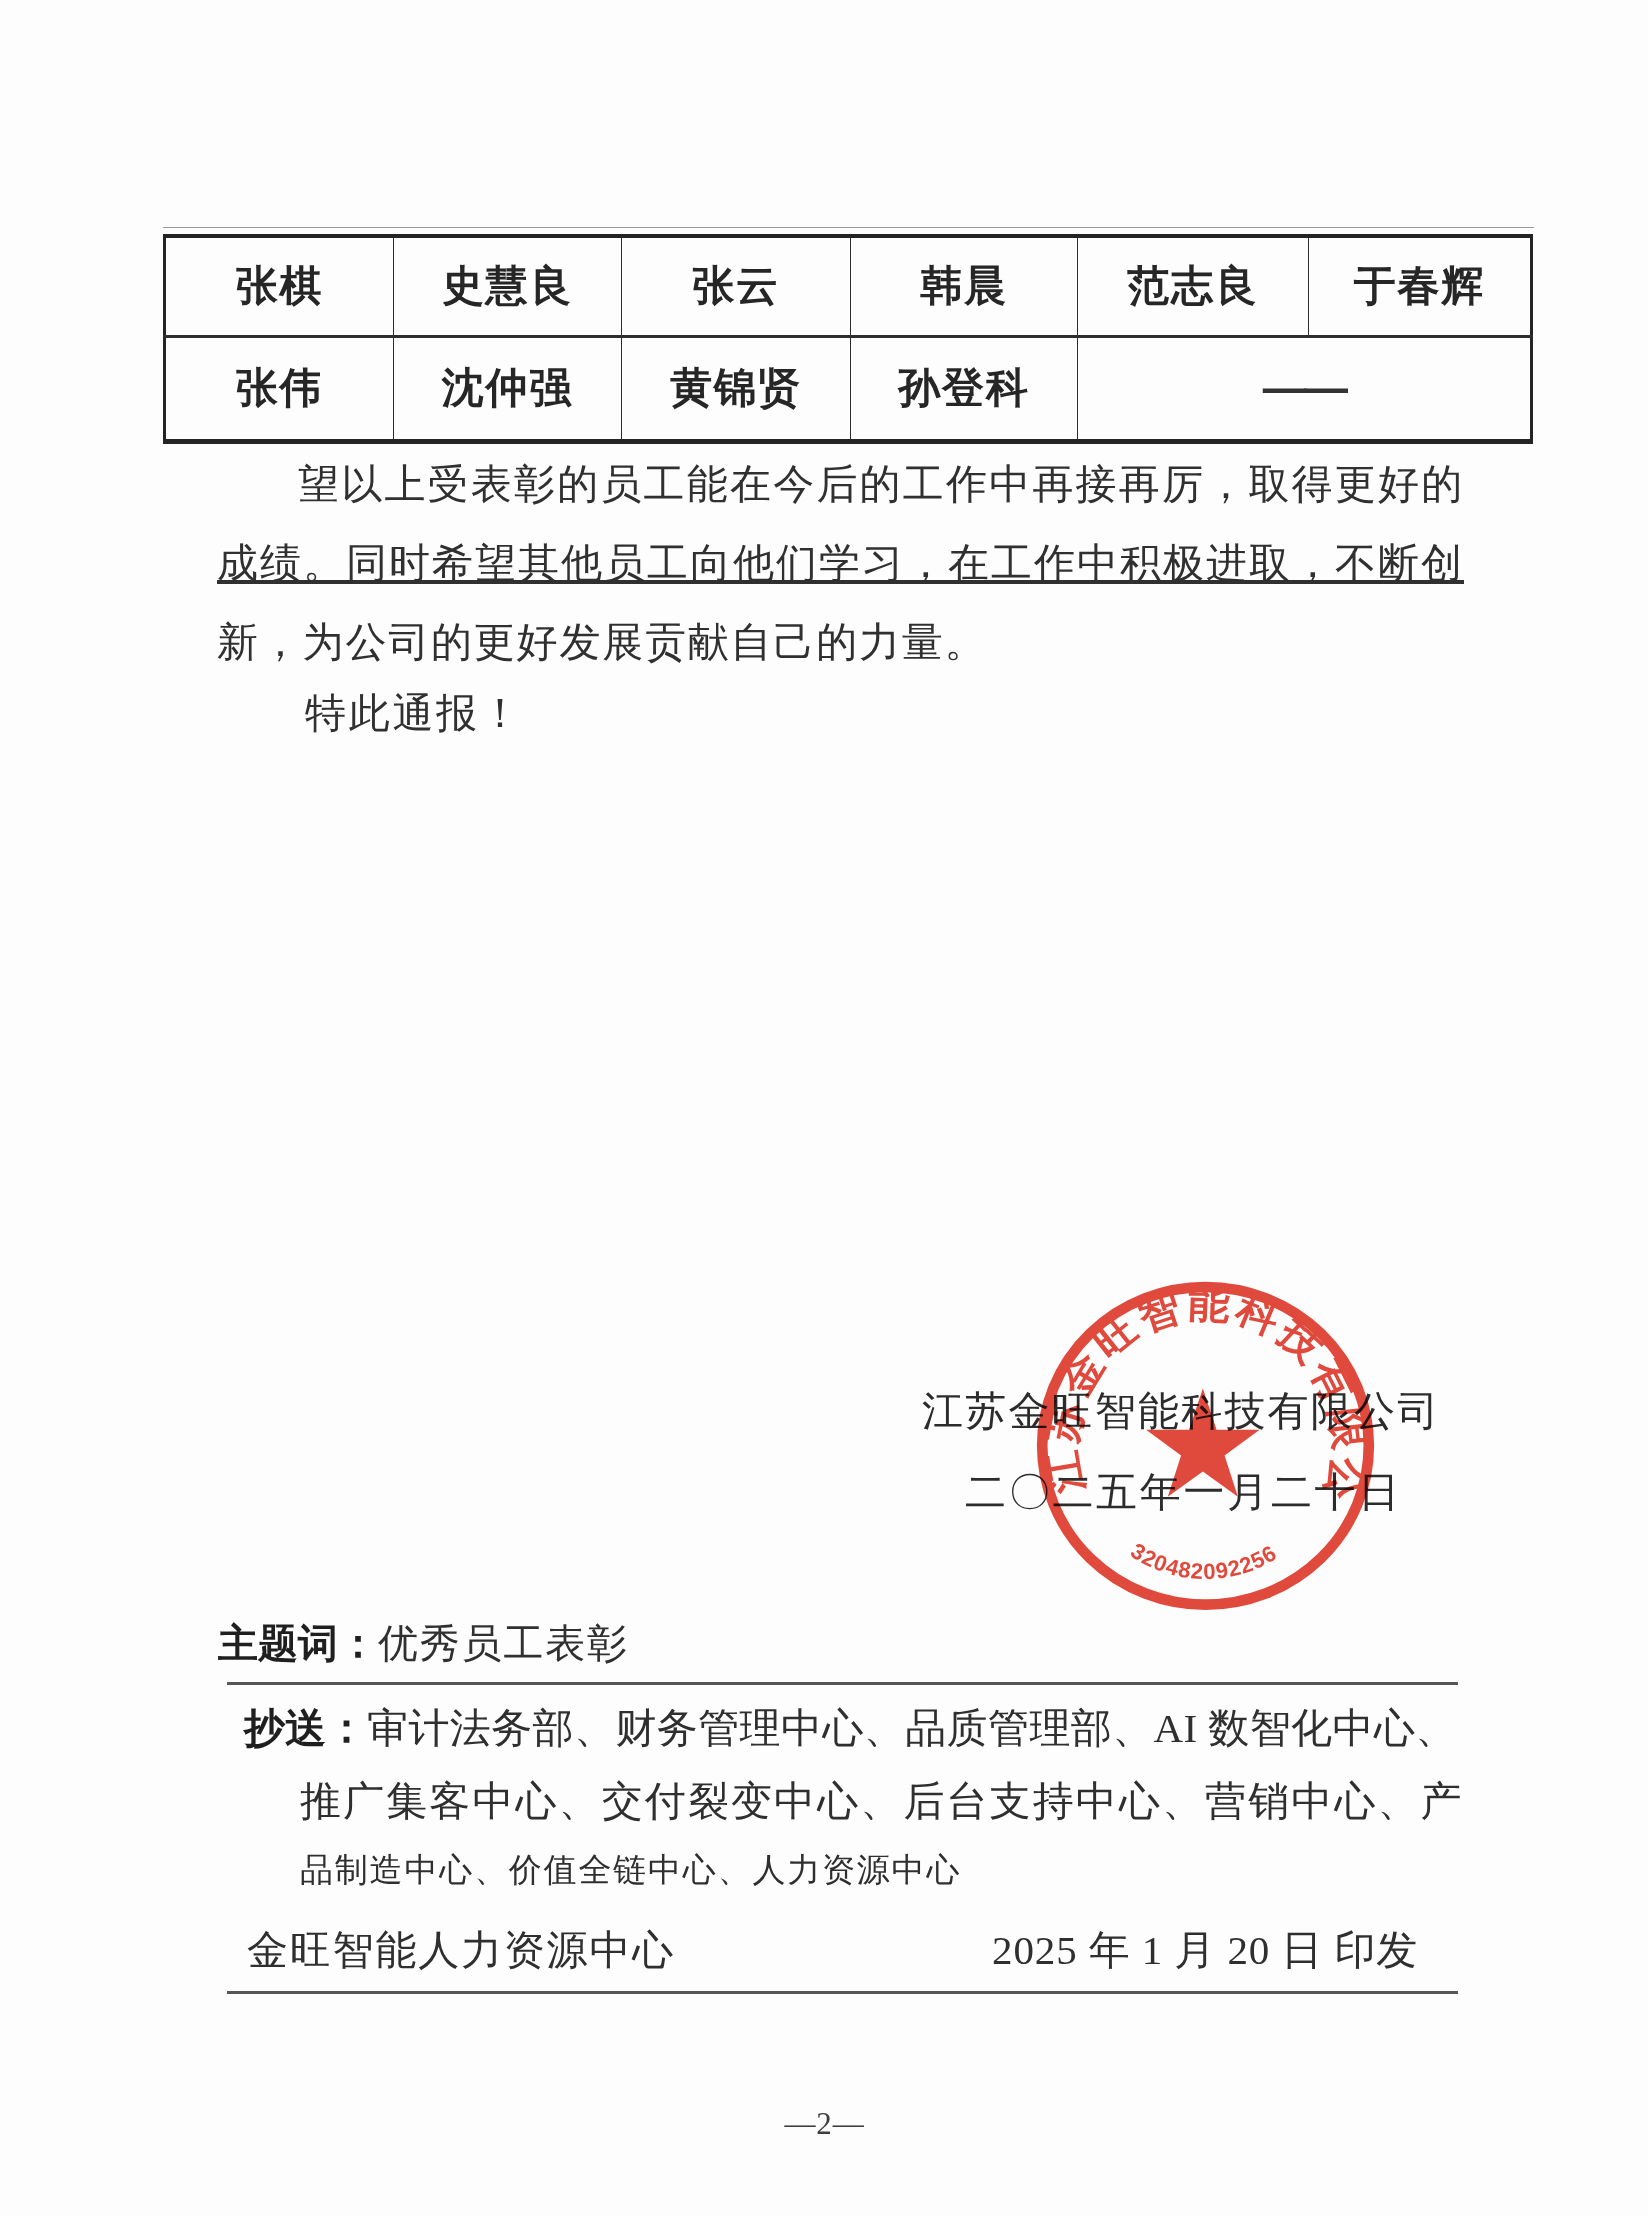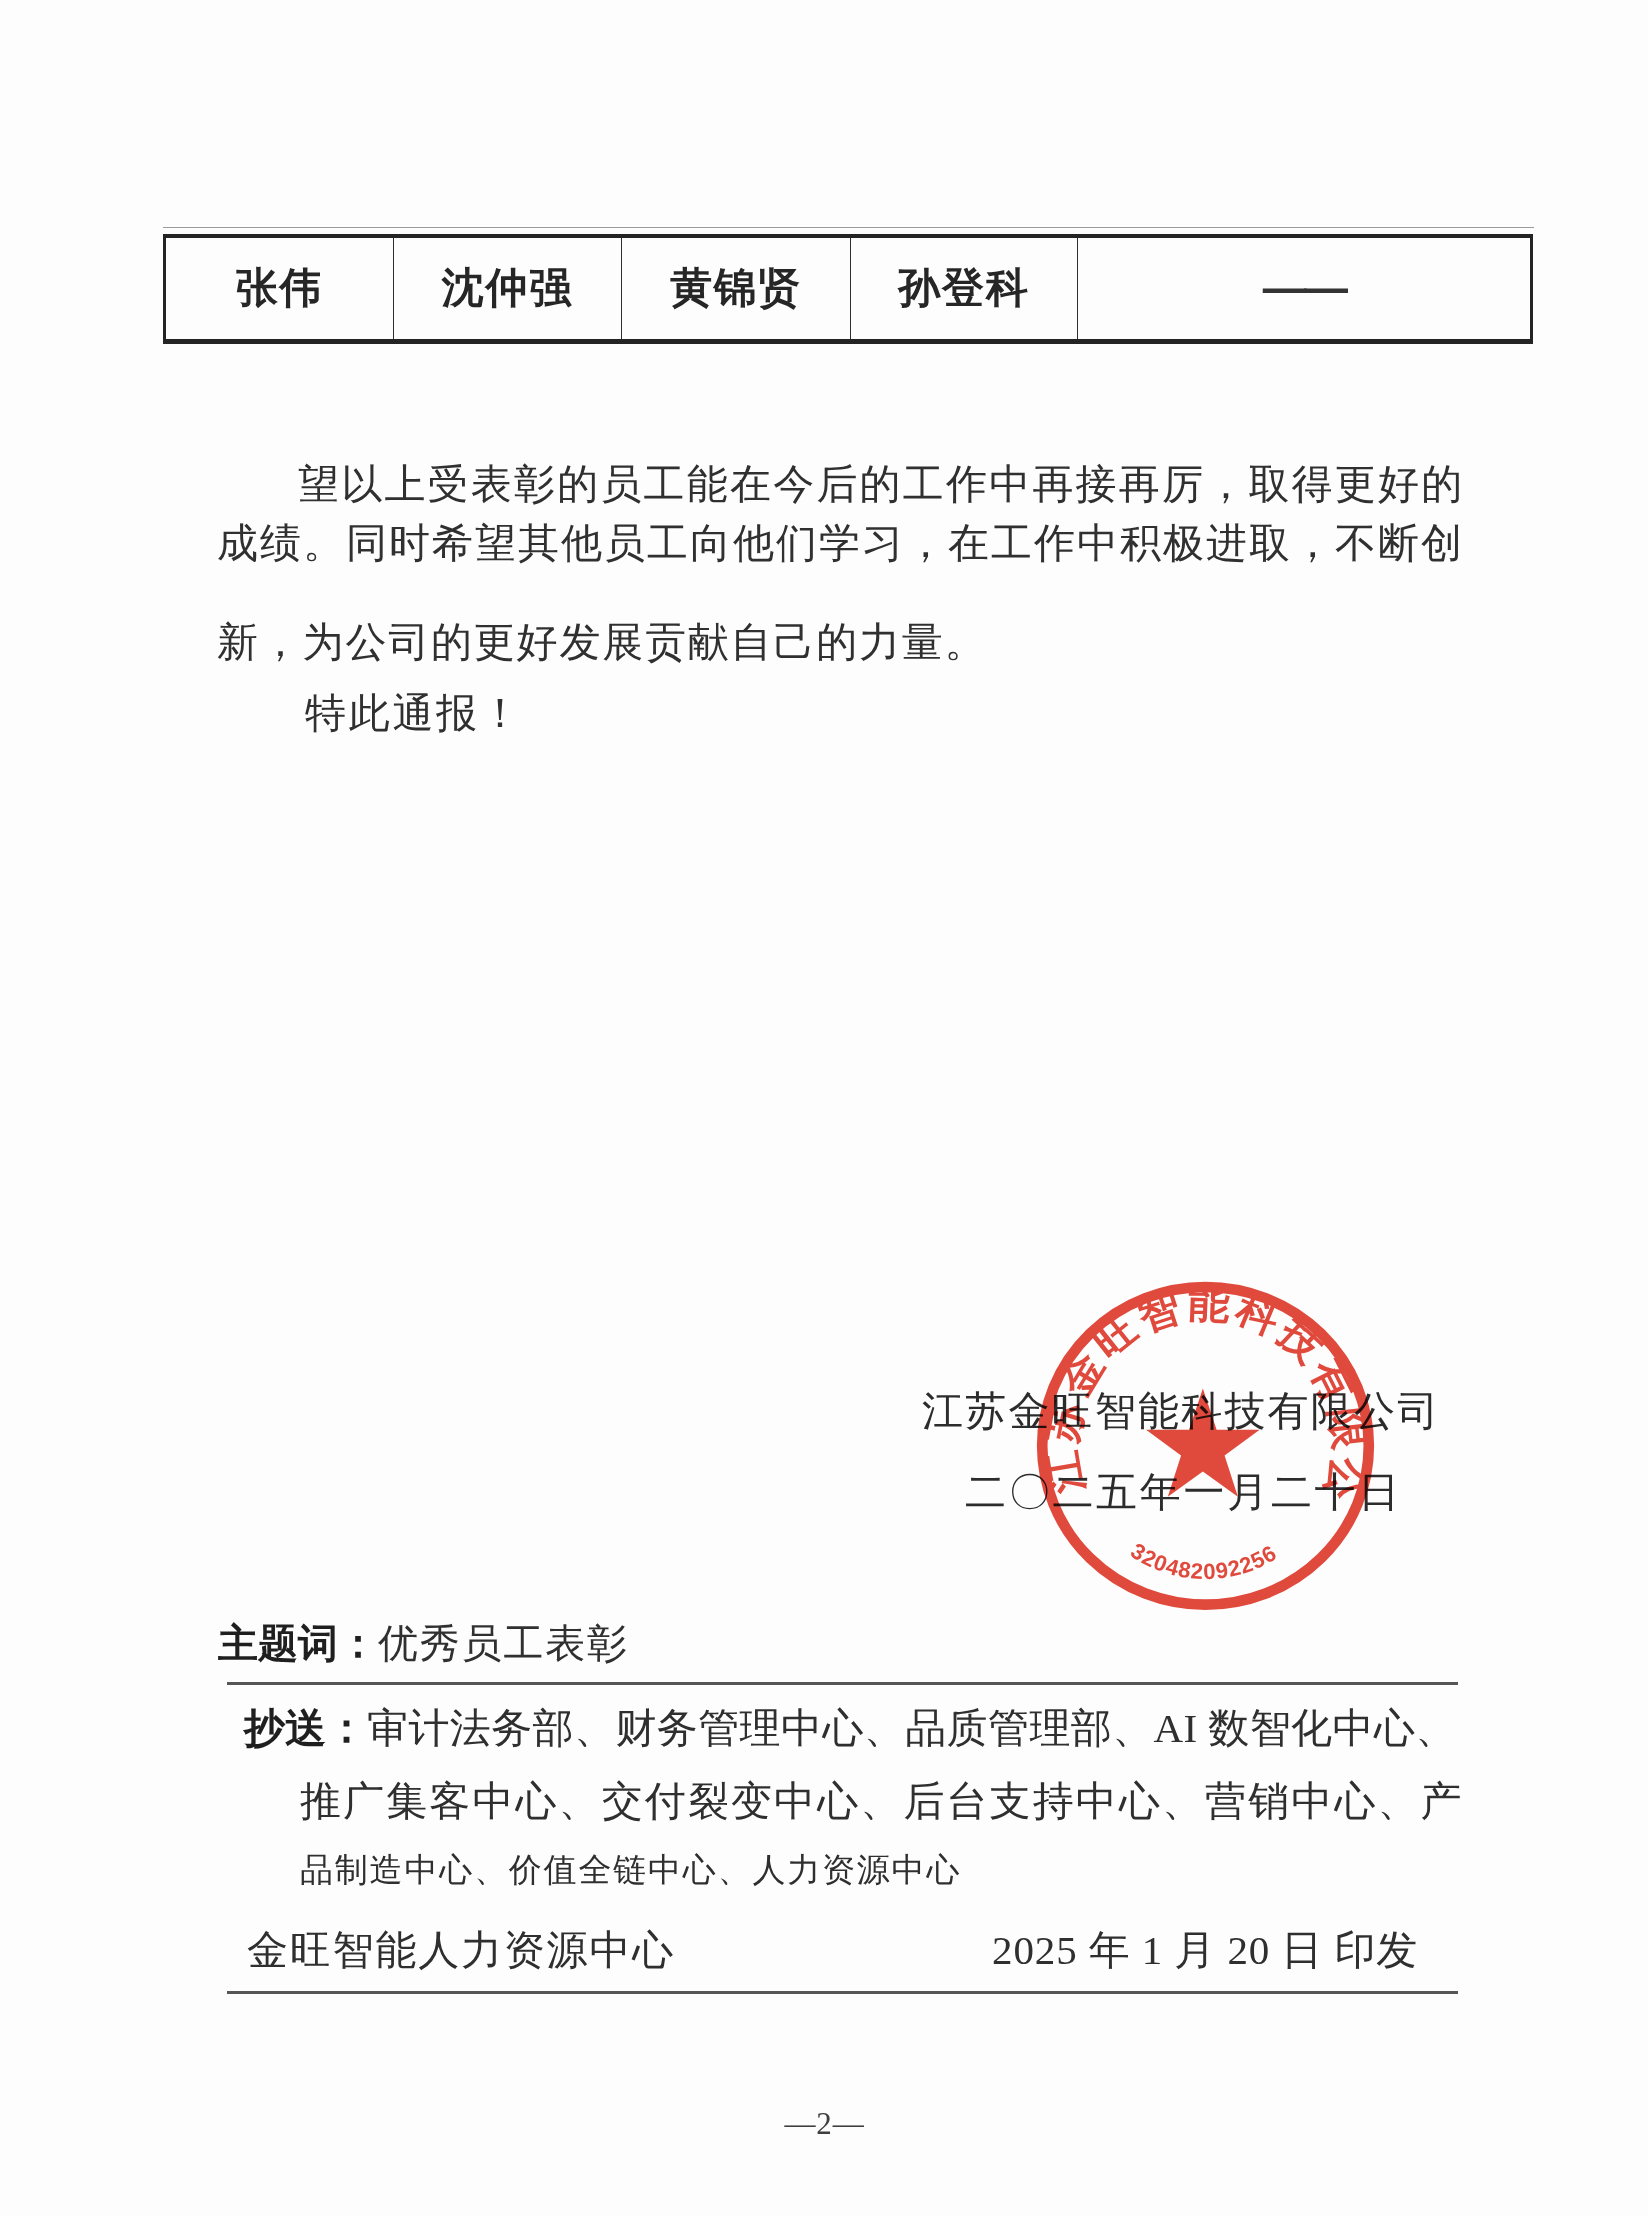--- a/index.html
+++ b/index.html
@@ -23,21 +23,21 @@
     font-size:42px;color:#262626;letter-spacing:1.8px;padding:0;
   }
   #award-table tr.r1{height:100px;}
   #award-table tr.r1 td{border-bottom-width:3.1px;}
   #award-table tr.r2{height:105px;}
   .merged-dash{font-weight:bold;letter-spacing:-2.7px;font-size:44px;color:#333;}
 
   
   .para{font-size:41px;line-height:46px;color:#303030;}
   .p1{left:298px;top:461px;letter-spacing:2.2px;}
-  .p2{left:217px;top:520px;letter-spacing:2px;}
+  .p2{left:217px;top:540px;letter-spacing:2px;text-decoration:underline;}
   .p3{left:217px;top:619px;letter-spacing:1.8px;}
   .p4{left:305px;top:690px;letter-spacing:2.7px;font-family:Liberation Serif, serif;}
 
   
   .sig-company{left:922px;top:1384px;font-size:41px;letter-spacing:2.2px;color:#2c2c2c;}
   .sig-date{left:965px;top:1465px;font-size:41px;letter-spacing:2.7px;color:#2c2c2c;}
 
   
   #seal{position:absolute;left:1028px;top:1271px;width:355px;height:355px;
         mix-blend-mode:multiply;opacity:.92;}
@@ -71,20 +71,28 @@
 <table id="award-table">
   <colgroup>
     <col style="width:229px">
       <col style="width:228px">
       <col style="width:229px">
     <col style="width:227px">
       <col style="width:231px">
       <col style="width:223px">
   </colgroup>
   <tbody>
+      <tr class="r1">
+    <td>张棋</td>
+    <td>史慧良</td>
+    <td>张云</td>
+    <td>韩晨</td>
+    <td>范志良</td>
+    <td>于春辉</td>
+  </tr>
   <tr class="r2">
     <td>张伟</td>
     <td>沈仲强</td>
     <td>黄锦贤</td>
     <td>孙登科</td>
     <td colspan="2">
       <span class="merged-dash">——</span>
     </td>
   </tr>
 </tbody>

